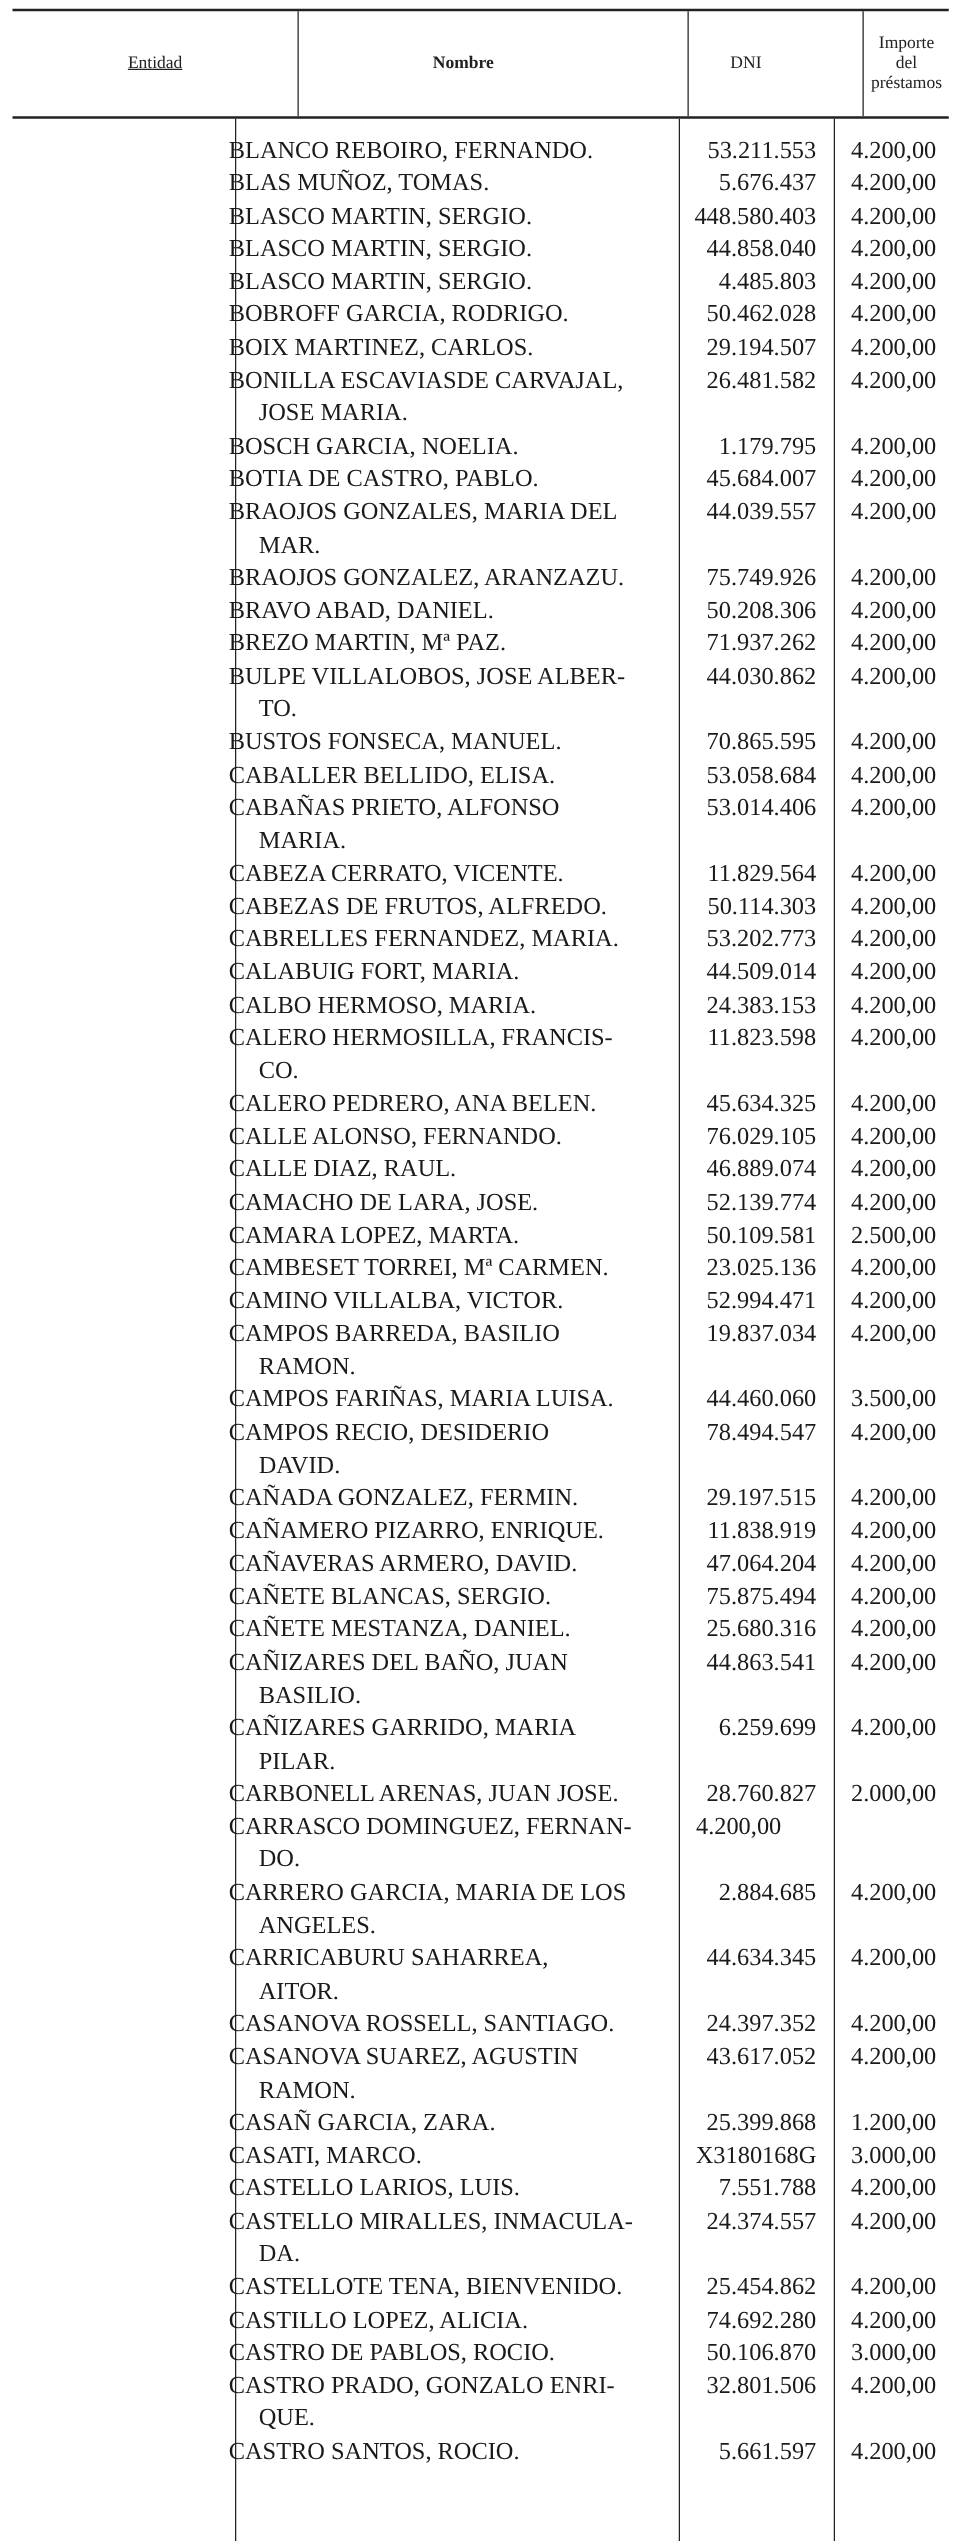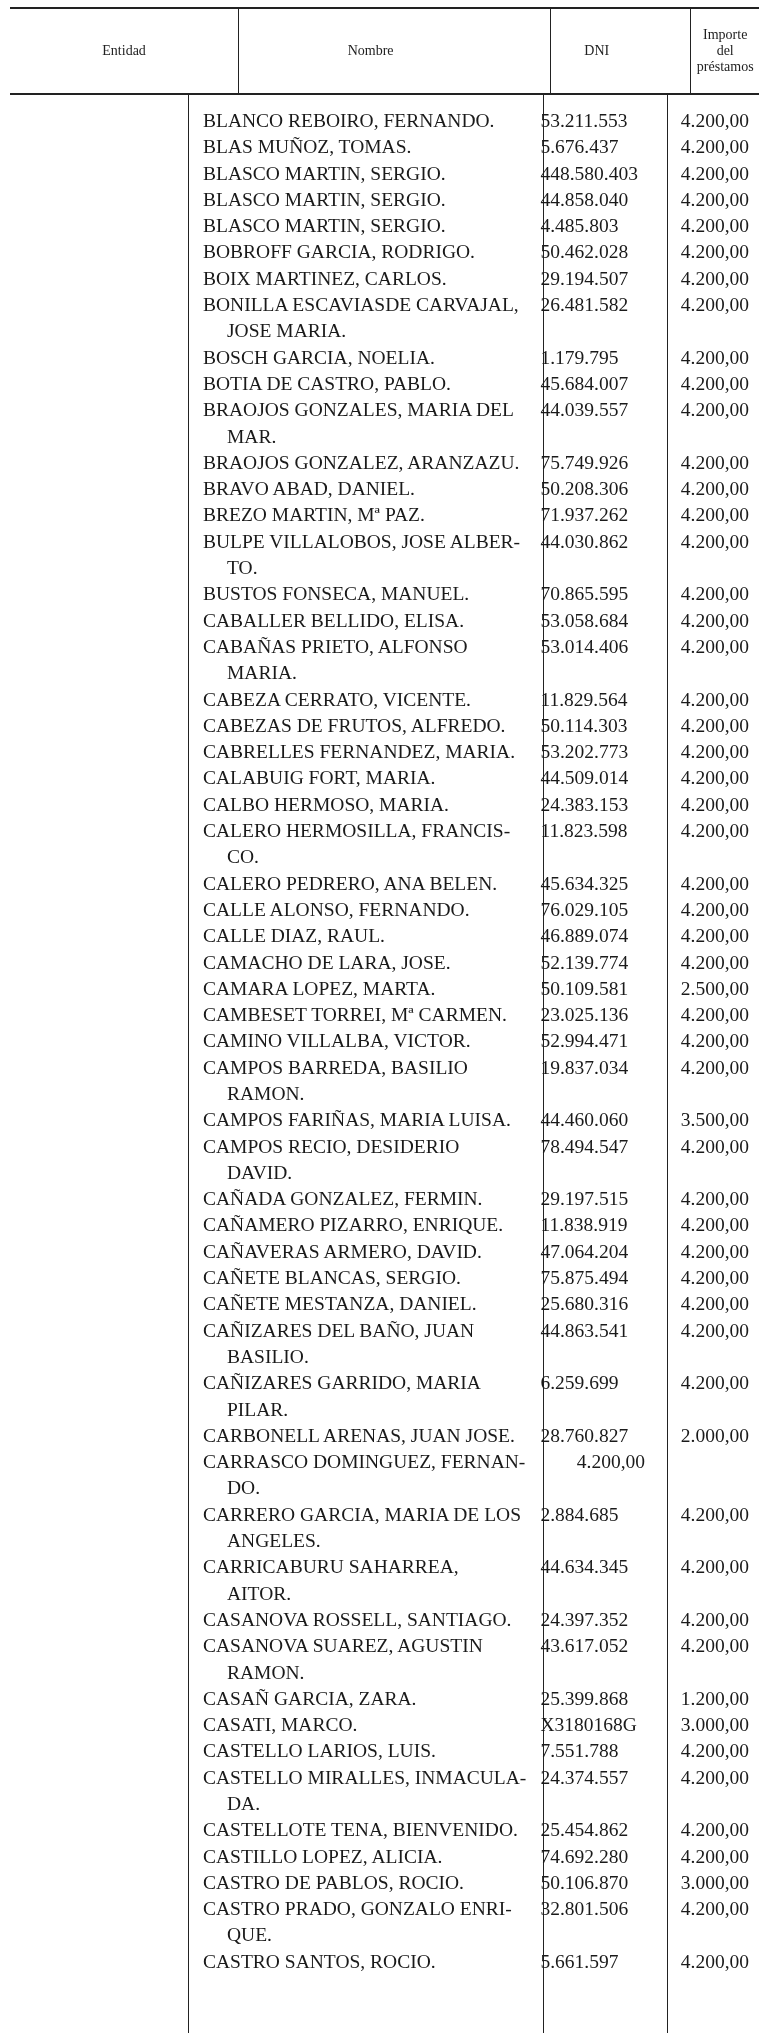--- a/index.html
+++ b/index.html
@@ -33,22 +33,22 @@
     }
     .hcell {
       display: flex;
       align-items: center;
       justify-content: center;
       text-align: right;
       line-height: 16px;
       box-sizing: border-box;
       margin-left: 48px;
     }
-    .hc-entidad { width: 178px; }
-    .hc-nombre  { width: 355px; border-left: 1.5px solid #222; }
+    .hc-entidad { width: 178px; text-decoration: underline; }
+    .hc-nombre  { width: 355px; border-left: 1.5px solid #222; font-weight: bold; }
     .hc-dni     { width: 124px; border-left: 1.5px solid #222; }
     .hc-importe { width: 92px;  border-left: 1.5px solid #222; flex-direction: column; }
 
     .body {
       position: relative;
       display: flex;
       height: 1940px;
     }
     .col { box-sizing: border-box; }
     .col-entidad { width: 178px; }
@@ -64,27 +64,27 @@
     .row {
       display: flex;
       position: relative;
     }
     .name-cell {
       width: 355px;
       box-sizing: border-box;
       padding-left: 5px;
       padding-right: 4px;
       text-align: justify;
-      margin-left: 20px;
     }
     .name-line { display: block; white-space: nowrap; }
     .name-cont { display: block; padding-left: 24px; white-space: nowrap; }
     .dni-cell {
       width: 124px;
       box-sizing: border-box;
+      text-align: right;
       padding-right: 4px;
     }
     .imp-cell {
       width: 92px;
       box-sizing: border-box;
       text-align: right;
       padding-left: 8px;
     }
     .table-body {
       position: absolute;

